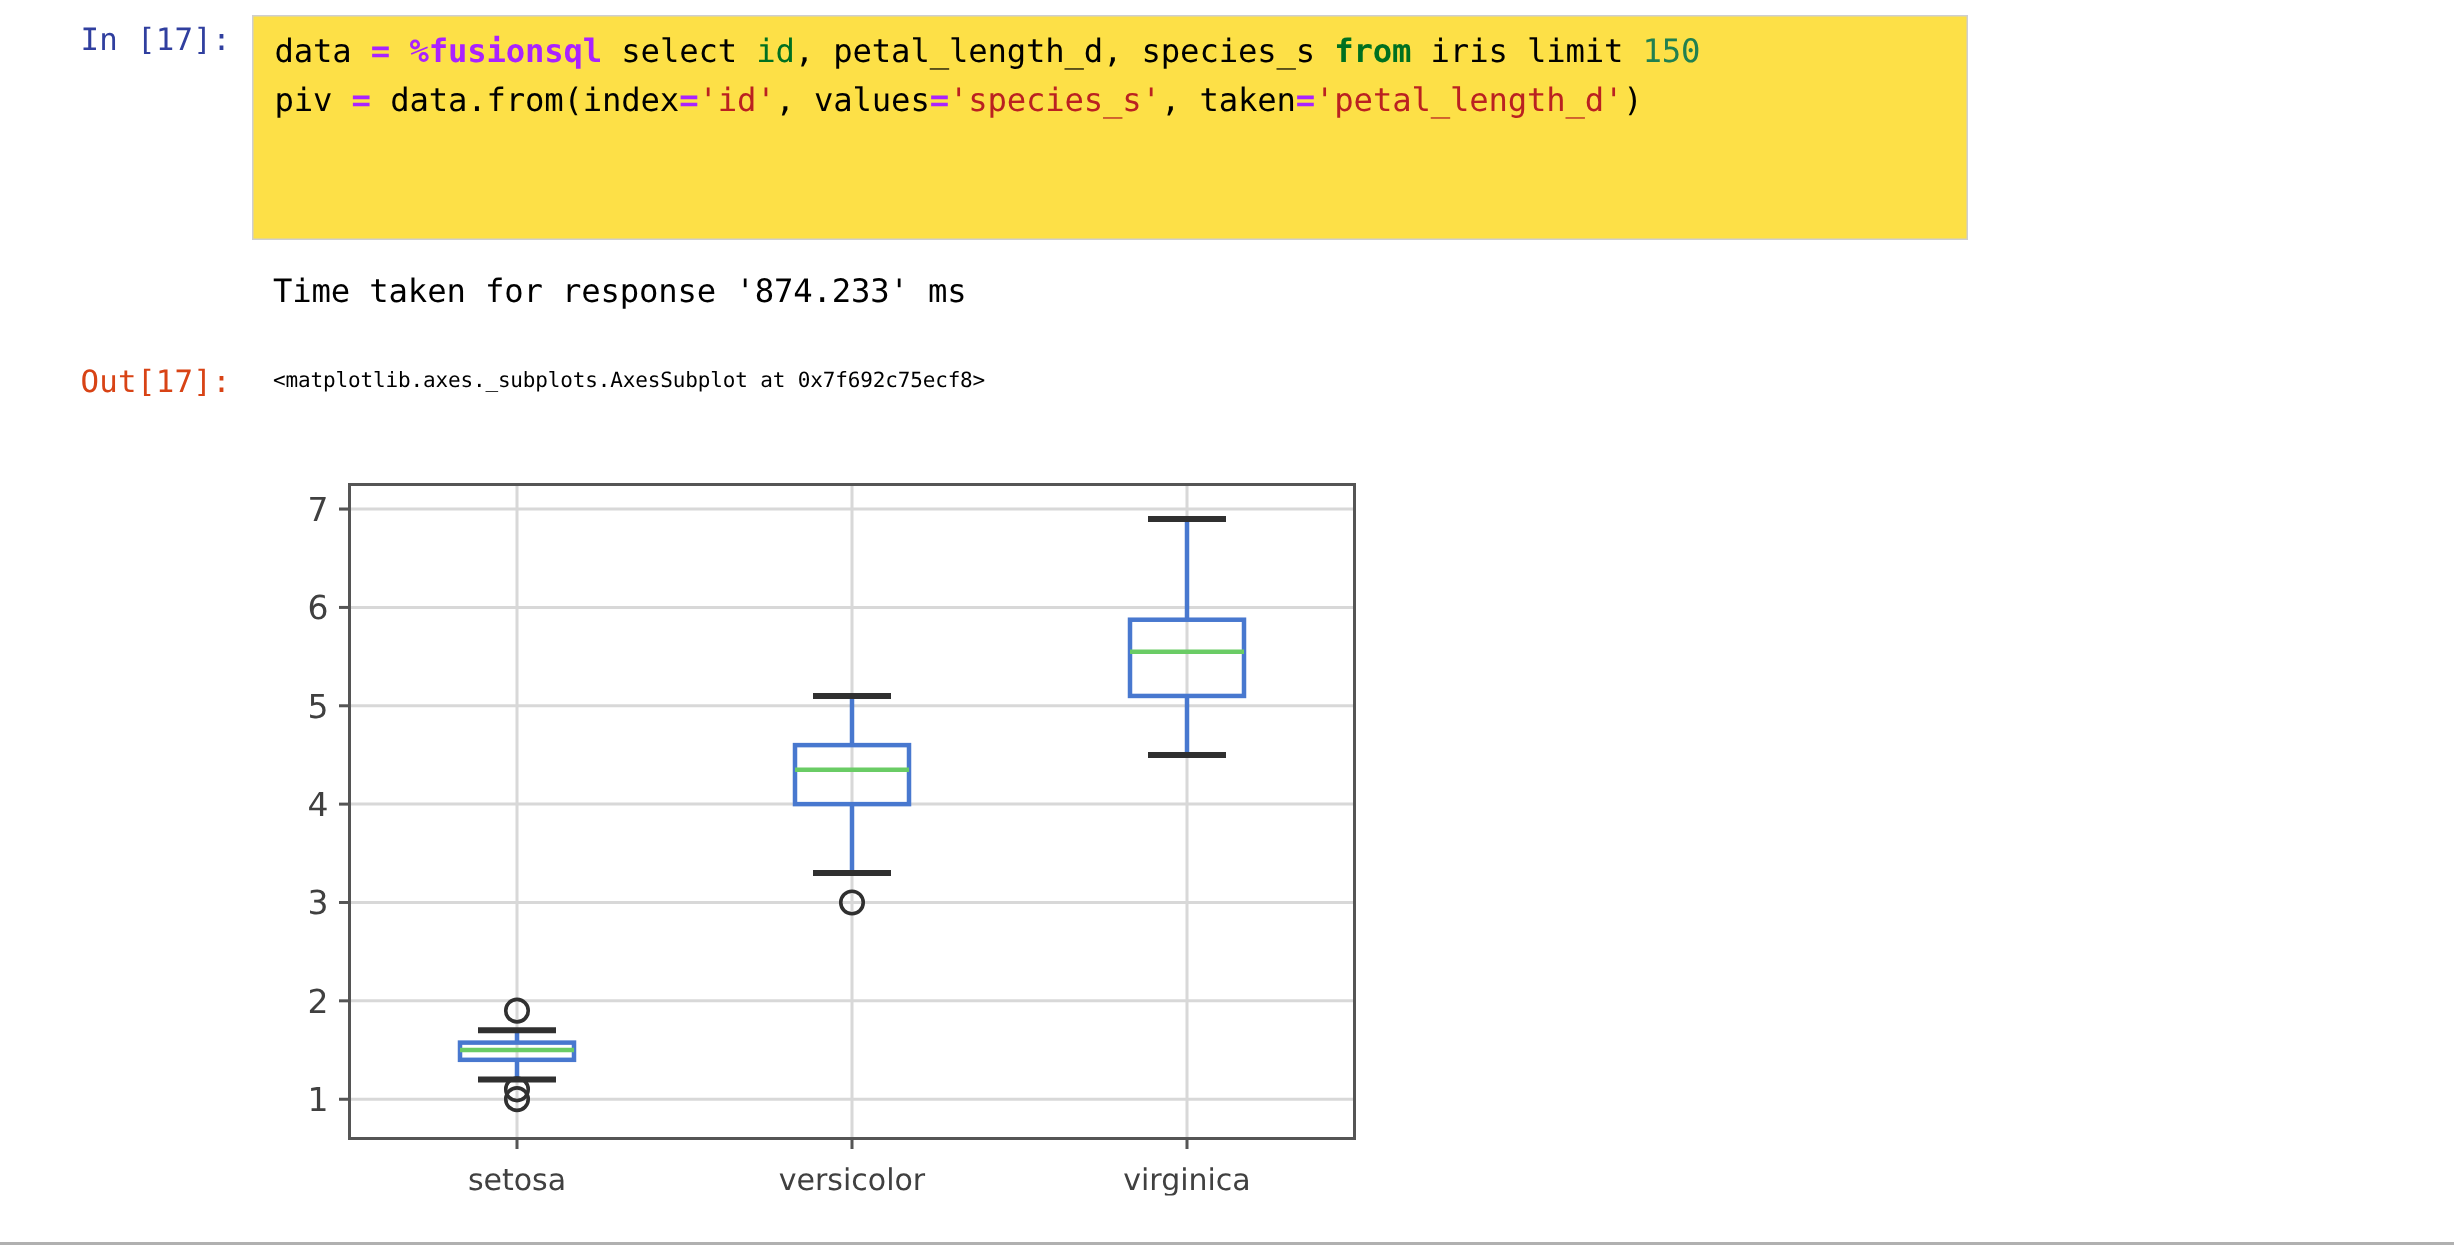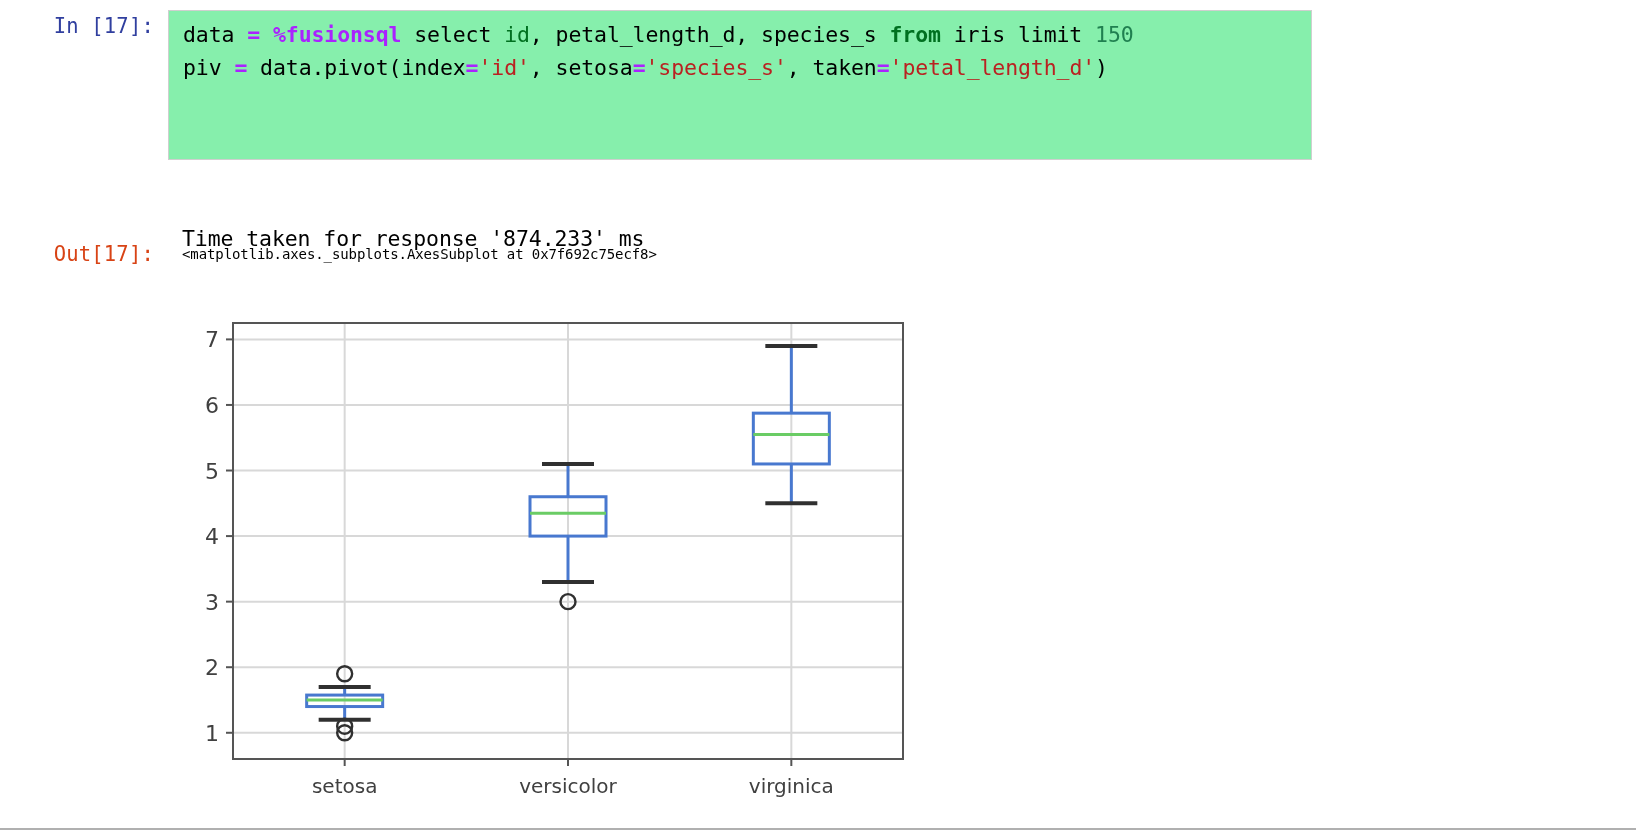--- a/index.html
+++ b/index.html
@@ -36,21 +36,21 @@
   }
   .prompt-in  { color: #303f9f; }
   .prompt-out { color: #d84315; padding-left: 11px; }
   .prompt-blank { color: transparent; }
 
   
   #input-cell { top: 10px; left: 0; width: 1312px; }
 
   .code-area {
     flex: 1 1 auto;
-    background: #86efac;
+    background: #fde047;
     border: 1px solid #cfcfcf;
     border-left: 1px solid #cfcfcf;
     padding: 7px 0 16px 14px;
     box-sizing: border-box;
     min-height: 150px;
   }
   .code-line {
     font-family: "DejaVu Sans Mono", monospace;
     font-size: 21.5px;
     line-height: 33px;
@@ -59,21 +59,21 @@
     letter-spacing: -0.1px;
   }
   .tok-op      { color: #aa22ff; font-weight: bold; }
   .tok-magic   { color: #aa22ff; font-weight: bold; }
   .tok-kw      { color: #007020; font-weight: bold; }
   .tok-builtin { color: #007020; }
   .tok-num     { color: #208050; }
   .tok-str     { color: #ba2121; }
 
   
-  #stdout-cell { top: 178px; left: 0; width: 1636px; margin-top: 44px; }
+  #stdout-cell { top: 178px; left: 0; width: 1636px; }
   .stdout-text {
     flex: 1 1 auto;
     font-family: "DejaVu Sans Mono", monospace;
     font-size: 21.5px;
     line-height: 33px;
     color: #000000;
     white-space: pre;
     padding-left: 14px;
     box-sizing: border-box;
     letter-spacing: -0.1px;
@@ -115,21 +115,21 @@
   }
 </style>
 </head>
 <body>
 
 <div class="nb-cell" id="input-cell">
   <div class="prompt prompt-in">In [17]:</div>
   <div class="code-area">
     <div class="code-line"><span>data </span><span class="tok-op">= </span><span class="tok-magic">%fusionsql</span><span> select </span><span class="tok-builtin">id</span><span>, petal_length_d, species_s </span><span class="tok-kw">from</span><span> iris limit </span><span class="tok-num">150</span></div>
 
-    <div class="code-line"><span>piv </span><span class="tok-op">= </span><span>data.pivot(index</span><span class="tok-op">=</span><span class="tok-str">'id'</span><span>, setosa</span><span class="tok-op">=</span><span class="tok-str">'species_s'</span><span>, taken</span><span class="tok-op">=</span><span class="tok-str">'petal_length_d'</span><span>)</span></div>
+    <div class="code-line"><span>piv </span><span class="tok-op">= </span><span>data.from(index</span><span class="tok-op">=</span><span class="tok-str">'id'</span><span>, values</span><span class="tok-op">=</span><span class="tok-str">'species_s'</span><span>, taken</span><span class="tok-op">=</span><span class="tok-str">'petal_length_d'</span><span>)</span></div>
 
   </div>
 </div>
 
 <div class="nb-cell" id="stdout-cell">
   <div class="prompt prompt-blank">&nbsp;</div>
   <div class="stdout-text">Time taken for response '874.233' ms</div>
 </div>
 
 <div class="nb-cell" id="out-cell">

